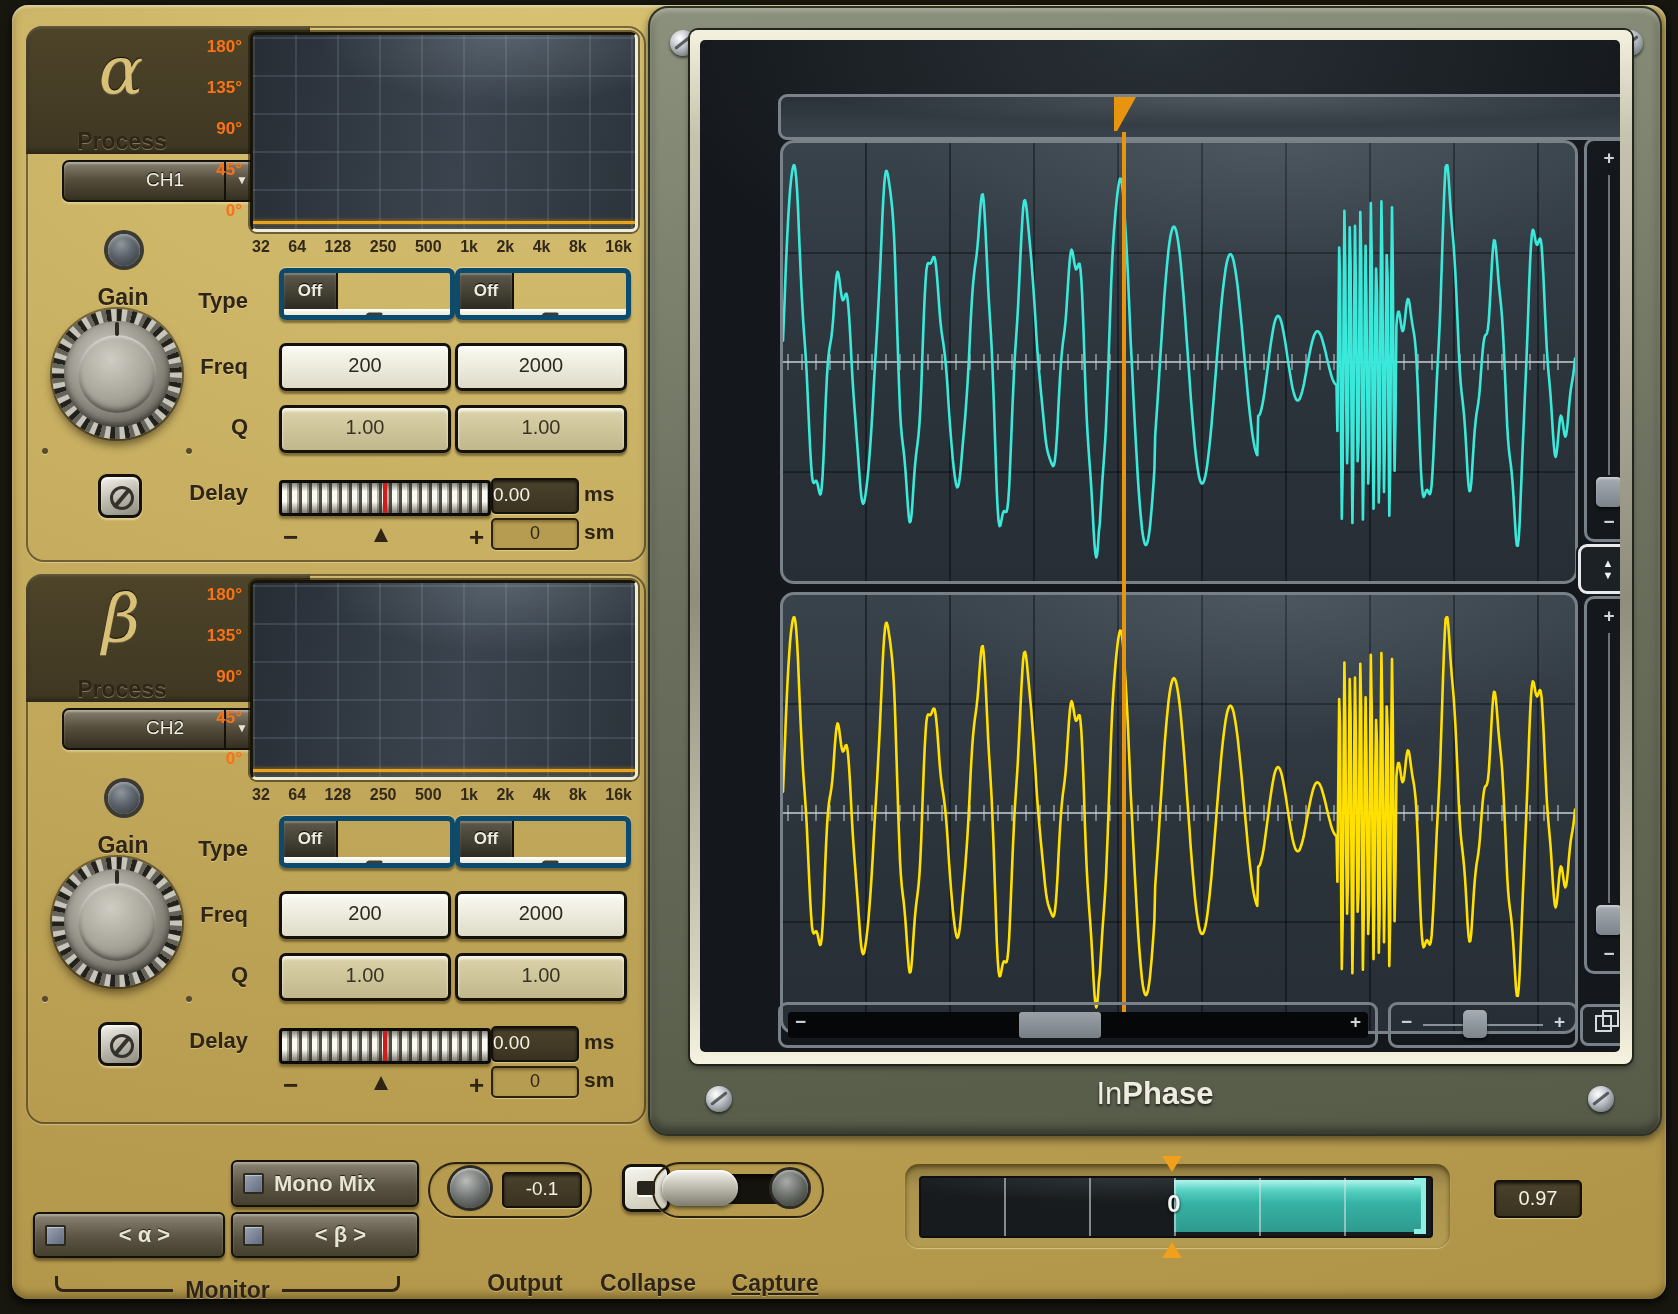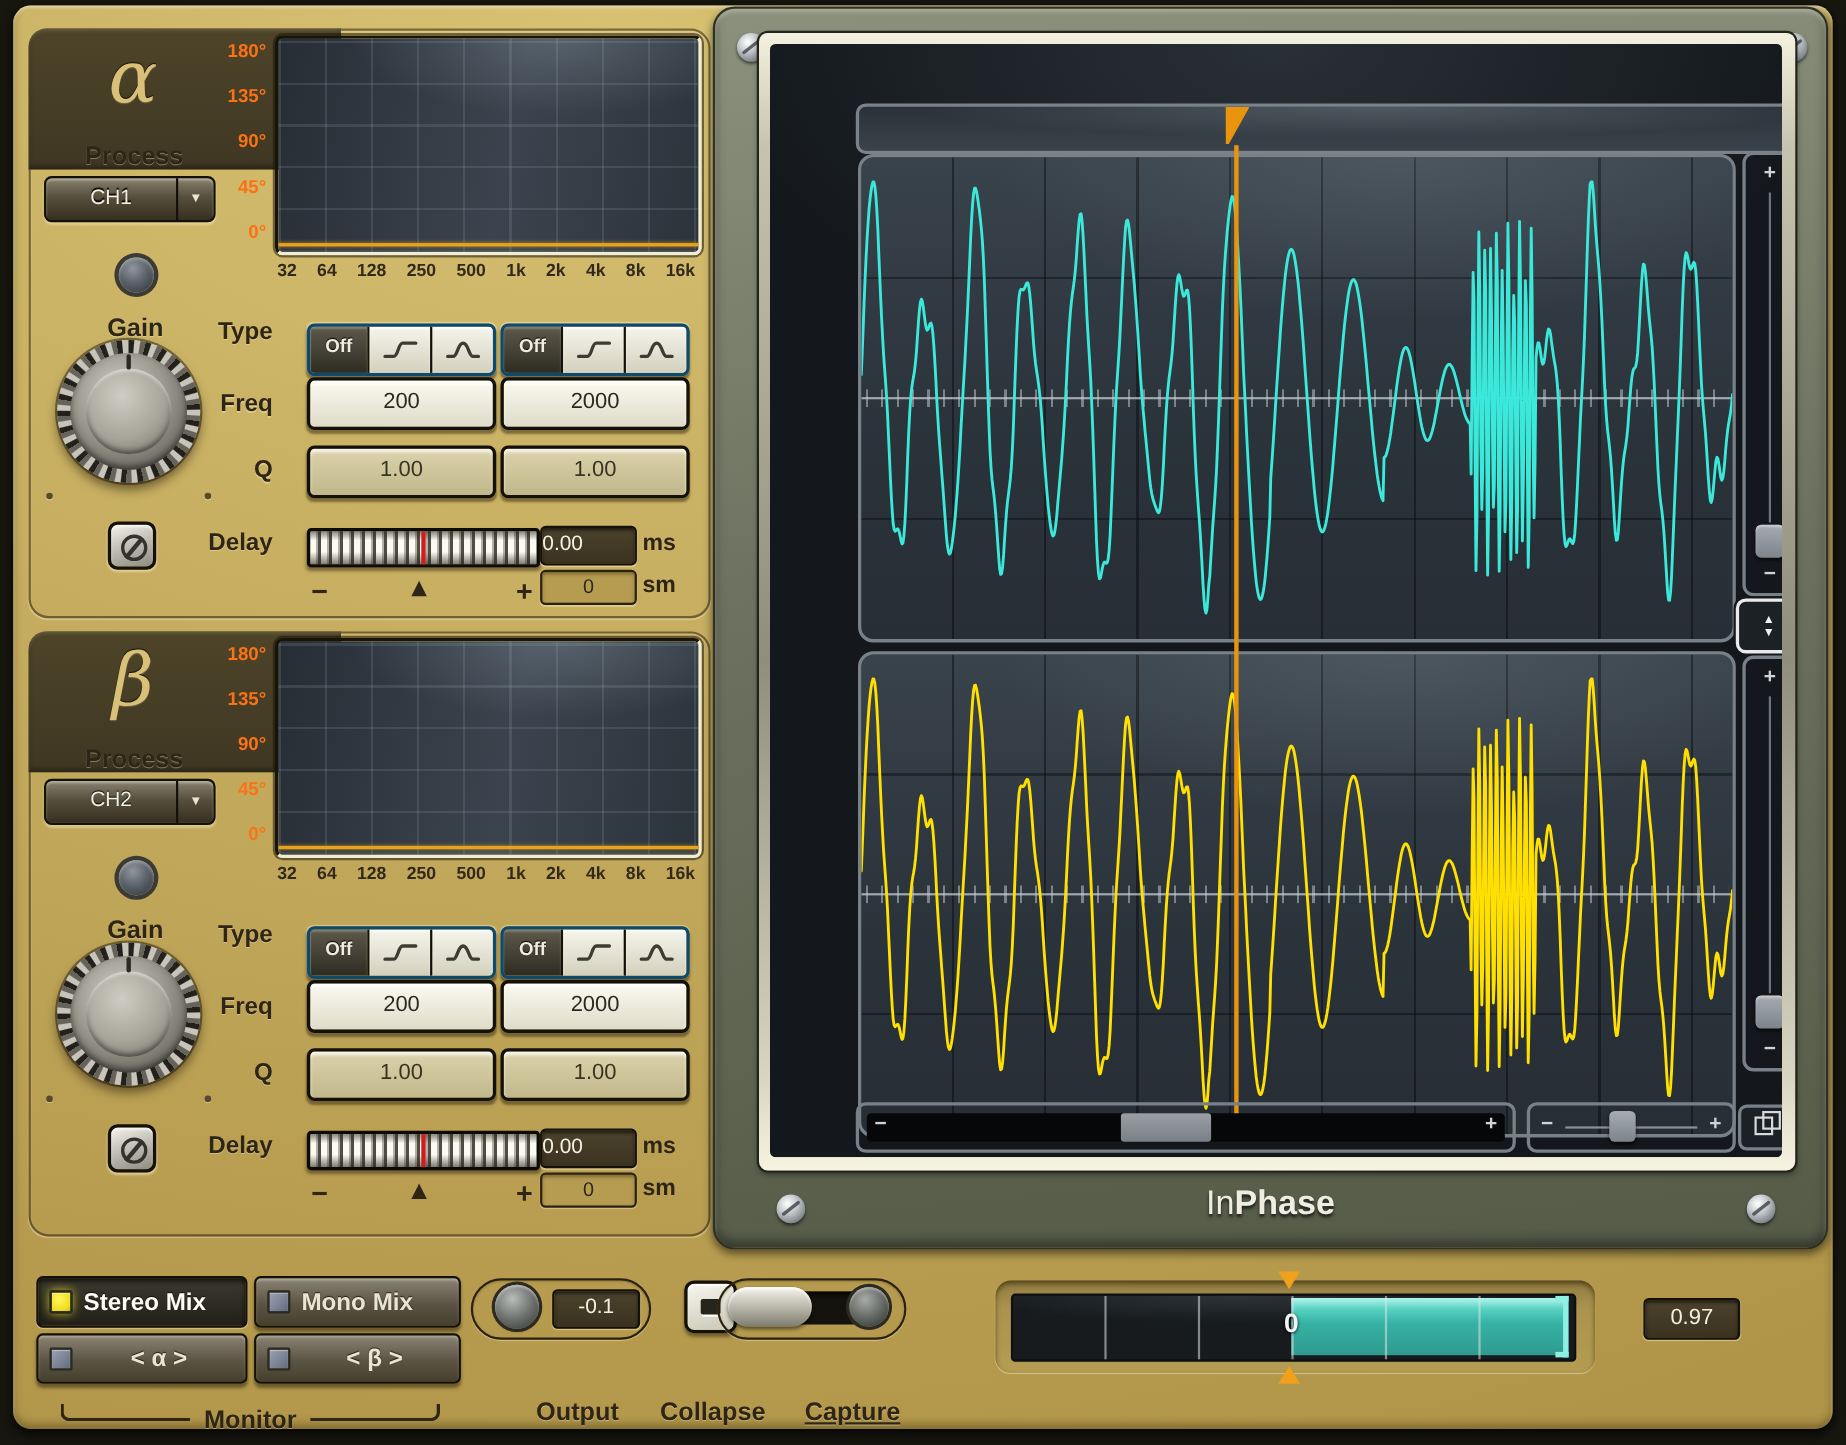--- a/index.html
+++ b/index.html
@@ -12,23 +12,23 @@
   
   .channel-section{position:absolute;left:26px;width:616px;border:2px solid rgba(45,33,12,.55);
     border-radius:18px;box-shadow:inset 0 1px 2px rgba(255,250,220,.25), 0 1px 1px rgba(255,250,220,.35);}
   .tab{position:absolute;left:-2px;top:-2px;width:284px;height:128px;background:linear-gradient(180deg,#4d4429,#3f3722);
     border-radius:16px 0 48px 0;box-shadow:inset 0 2px 3px rgba(255,240,190,.15), inset 0 -3px 5px rgba(0,0,0,.35);}
   .tab-glyph{position:absolute;left:0;top:6px;width:190px;text-align:center;
     font-family:"DejaVu Serif",serif;font-style:italic;font-size:66px;color:#d9c077;
     text-shadow:0 -1px 1px rgba(0,0,0,.8),0 1px 1px rgba(255,240,180,.25);}
   .proc-label{position:absolute;left:14px;top:100px;width:160px;text-align:center;
     font-weight:bold;font-size:23px;color:#2e2517;text-shadow:0 1px 0 rgba(255,245,200,.35);}
-  .dropdown{position:absolute;left:12px;top:132px;width:152px;height:38px;border:2px solid #14100a;border-radius:7px;
+  .dropdown{position:absolute;left:34px;top:132px;width:152px;height:38px;border:2px solid #14100a;border-radius:7px;
     background:linear-gradient(180deg,#898170 0%,#574f3d 45%,#352f20 100%);
-    box-shadow:0 2px 2px rgba(255,248,210,.4), inset 0 2px 2px rgba(255,255,240,.35);display:flex;}
+    box-shadow:0 2px 2px rgba(255,248,210,.4), inset 0 2px 2px rgba(255,255,240,.35);display:flex;padding-left:42px;}
   .dd-value{flex:1;text-align:center;line-height:36px;font-size:19px;color:#f1eee2;text-shadow:0 -1px 1px #000;}
   .dd-arrow{width:32px;border-left:2px solid #14100a;text-align:center;line-height:36px;font-size:12px;color:#e8e4d4;}
   .led{position:absolute;left:80px;top:206px;width:32px;height:32px;border-radius:50%;
     background:radial-gradient(circle at 40% 32%, #8f969c 0%, #5c636b 45%, #2c3036 100%);
     box-shadow:0 0 0 4px #3c3a34, 0 2px 2px rgba(255,248,210,.4), inset 0 2px 3px rgba(255,255,255,.35);}
   .gain-label{position:absolute;left:34px;top:256px;width:122px;text-align:center;
     font-weight:bold;font-size:23px;color:#2e2517;text-shadow:0 1px 0 rgba(255,245,200,.35);}
   .knob{position:absolute;left:24px;top:281px;width:130px;height:130px;border-radius:50%;
     box-shadow:0 6px 10px rgba(30,20,5,.55), 0 0 0 2px rgba(35,30,20,.5);}
   .knob-teeth{position:absolute;inset:0;border-radius:50%;
@@ -58,22 +58,22 @@
       linear-gradient(100deg,#272d35 0%,#3b444e 55%,#2b333b 100%);}
   .graph-baseline{position:absolute;left:0;right:0;bottom:5px;height:3px;background:#e8a31c;box-shadow:0 0 4px rgba(240,170,30,.7);}
   .phase-ticks{position:absolute;left:146px;top:9px;width:68px;height:184px;display:flex;flex-direction:column;
     justify-content:space-between;align-items:flex-end;font-weight:bold;font-size:17px;color:#f97316;}
   .freq-ticks{position:absolute;left:224px;top:210px;width:380px;display:flex;justify-content:space-between;
     font-weight:bold;font-size:16px;color:#33291a;}
   .row-label{position:absolute;left:90px;width:130px;text-align:right;font-weight:bold;font-size:22px;color:#2e2517;
     text-shadow:0 1px 0 rgba(255,245,200,.35);}
   .lbl-type{top:260px}.lbl-freq{top:326px}.lbl-q{top:386px}.lbl-delay{top:452px}
   
-  .seg{position:absolute;top:266px;height:42px;width:166px;border:3px solid #0c4a6e;border-radius:7px;display:flex;
-    box-shadow:0 3px 2px rgba(50,38,12,.5), 0 -1px 1px rgba(255,250,220,.4);overflow:hidden;}
+  .seg{position:absolute;top:240px;height:42px;width:166px;border:5px solid #0c4a6e;border-radius:7px;display:flex;
+    box-shadow:0 3px 2px rgba(50,38,12,.5), 0 -1px 1px rgba(255,250,220,.4);overflow:hidden;flex-direction:column;}
   .segA{left:251px}.segB{left:427px}
   .seg-off{width:52px;background:linear-gradient(180deg,#5d594b 0%,#2e2c22 100%);color:#f0ede0;
     font-weight:bold;font-size:17px;text-align:center;line-height:36px;border-right:2px solid #14100a;
     text-shadow:0 -1px 1px #000;box-shadow:inset 0 2px 2px rgba(255,255,240,.25);}
   .seg-ic{flex:1;background:linear-gradient(180deg,#f6f5ec 0%,#d3d0bd 100%);display:flex;align-items:center;
     justify-content:center;box-shadow:inset 0 2px 2px rgba(255,255,255,.8);}
   .seg-ic + .seg-ic{border-left:2px solid #14100a;}
   .seg-ic svg{width:34px;height:22px;}
   .seg-ic path{fill:none;stroke:#3e3c32;stroke-width:3;stroke-linecap:round;}
   
@@ -474,24 +474,20 @@
       </div>
       <div class="pages-btn">
         <div class="pages-icon"></div>
       </div>
     </div>
     <div class="inphase-title">
       <span class="t1">In</span><span class="t2">Phase</span>
     </div>
   </div>
 
-  <div class="mon-btn active" style="left:33px;top:1160px;width:192px;">
-    <div class="led-sq on"></div>
-    <div class="mon-txt">Stereo Mix</div>
-  </div>
   <div class="mon-btn" style="left:231px;top:1160px;width:188px;">
     <div class="led-sq"></div>
     <div class="mon-txt">Mono Mix</div>
   </div>
   <div class="mon-btn" style="left:33px;top:1212px;width:192px;height:46px;">
     <div class="led-sq"></div>
     <div class="mon-txt" style="flex:1;text-align:center;">&lt; α &gt;</div>
   </div>
   <div class="mon-btn" style="left:231px;top:1212px;width:188px;height:46px;">
     <div class="led-sq"></div>

